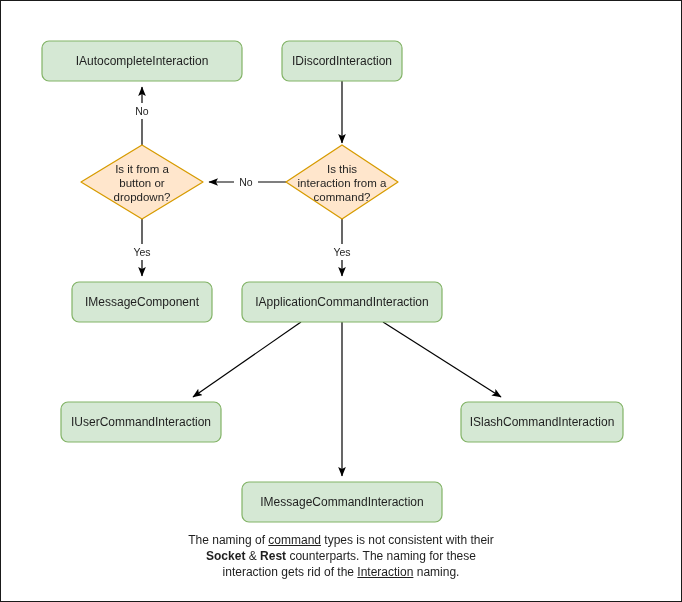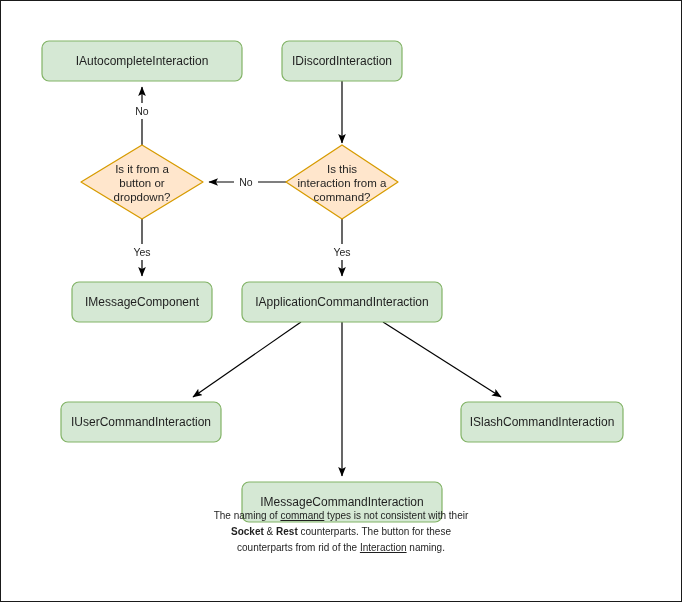--- a/index.html
+++ b/index.html
@@ -48,24 +48,24 @@
   }
   .edge-line {
     stroke: #000000;
     stroke-width: 1.2;
     fill: none;
   }
   .caption {
     position: absolute;
     left: 0;
     right: 0;
-    top: 507px;
+    top: 531px;
     text-align: center;
     font-family: "Liberation Sans", sans-serif;
-    font-size: 10px;
+    font-size: 12px;
     line-height: 16px;
     color: #1f1f1f;
   }
   .caption u { text-decoration: underline; }
   .caption b { font-weight: bold; text-align: right; }
 </style>
 </head>
 <body>
 
 <div id="page-frame">
@@ -146,17 +146,17 @@
     </g>
 
     <g>
       <rect x="241" y="481" width="200" height="40" rx="7" ry="7" fill="#d5e8d4" stroke="#82b366" stroke-width="1.2"></rect>
       <text class="node-label" x="341" y="502">IMessageCommandInteraction</text>
     </g>
   </svg>
 
   <div class="caption">
     <div><span>The naming of </span><u>command</u><span> types is not consistent with their</span></div>
-    <div><b>Socket</b><span> &amp; </span><b>Rest</b><span> counterparts. The button for these</span></div>
-    <div><span>counterparts from rid of the </span><u>Interaction</u><span> naming.</span></div>
+    <div><b>Socket</b><span> &amp; </span><b>Rest</b><span> counterparts. The naming for these</span></div>
+    <div><span>interaction gets rid of the </span><u>Interaction</u><span> naming.</span></div>
   </div>
 
 </div>
 
 </body></html>

